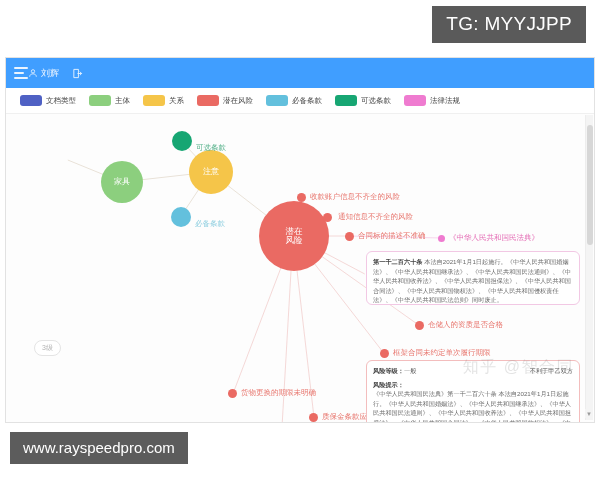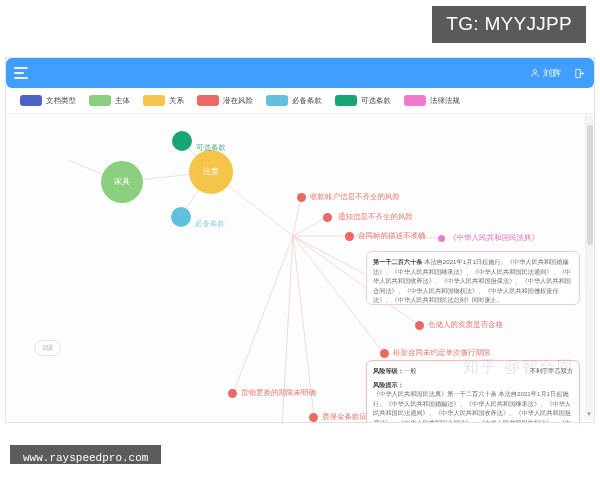--- a/index.html
+++ b/index.html
@@ -18,41 +18,39 @@
     font-size: 19px; letter-spacing: .3px;
     padding: 7px 14px 8px 14px;
     white-space: nowrap;
     font-family: "Liberation Sans", sans-serif;
   }
 
   
   .site-badge {
     position: absolute; left: 10px; bottom: 16px;
     background: #5c5c5c; color: #fff;
-    font-size: 11px; padding: 7px 13px 0 13px;
+    font-size: 15px; padding: 7px 13px 8px 13px;
     white-space: nowrap;
-    font-family: Liberation Mono, monospace;
   }
 
   
   .app {
     position: absolute; left: 5px; top: 57px;
     width: 590px; height: 366px;
     background: #fbfbfb;
     border: 1px solid #e2e2e2;
     overflow: hidden;
   }
 
   
   .app-header {
     position: relative; height: 30px; width: 100%;
     background: #409eff;
-    display: flex; align-items: center; justify-content: space-between;
+    display: flex; align-items: center; 
     padding: 0 9px 0 8px;
-    border-radius: 6px;
   }
   .hamburger { width: 14px; height: 12px; display: flex; flex-direction: column; justify-content: space-between; cursor: pointer; }
   .hamburger i { display: block; height: 2px; background: #eaf4ff; border-radius: 1px; }
   .hamburger i:nth-child(2) { width: 70%; }
   .header-right { display: flex; align-items: center; gap: 13px; }
   .user-box { display: flex; align-items: center; gap: 3px; }
   .user-name { color: #f0f7ff; font-size: 9px; white-space: nowrap; }
   .ico-svg { display: block; }
 
   
@@ -239,20 +237,24 @@
       </div>
 
       <div class="node" style="left:183px; top:36px; width:44px; height:44px; background:#f5c549; font-size:8px;">
         <span>注意</span>
       </div>
 
       <div class="node" style="left:166px; top:17px; width:20px; height:20px; background:#17a673;"></div>
 
       <div class="node" style="left:165px; top:93px; width:20px; height:20px; background:#63c0dd;"></div>
 
+      <div class="node" style="left:253px; top:87px; width:70px; height:70px; background:#ea6a63; font-size:8.5px;">
+        <span style="white-space:pre-line;">潜在
+风险</span>
+      </div>
 
       <div style="position:absolute; left:190px; top:22px;">
         <span class="dot-label green">可选条款</span>
       </div>
       <div style="position:absolute; left:189px; top:98px;">
         <span class="dot-label teal">必备条款</span>
       </div>
 
       <div class="dot-node" style="left:291px; top:78px;">
         <span class="dot" style="background:#ea6a63"></span>

